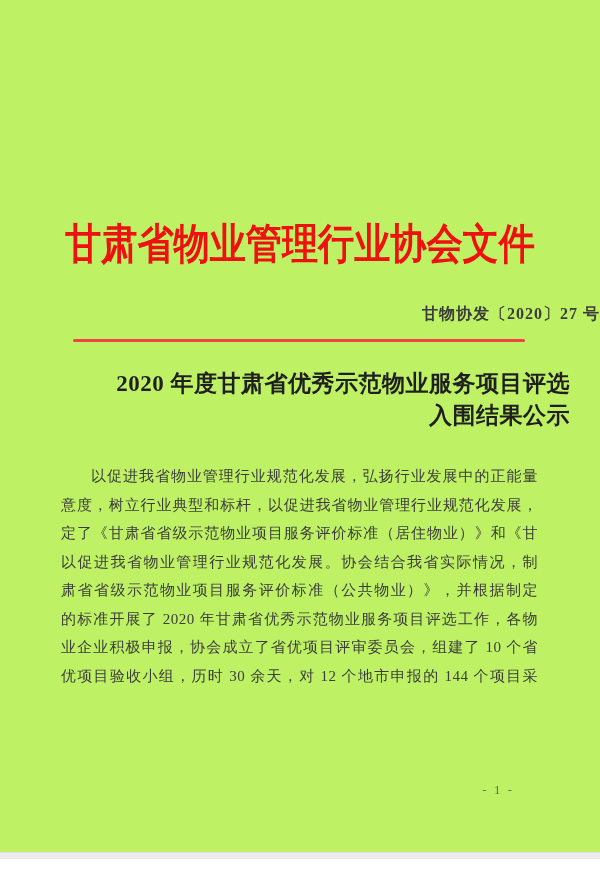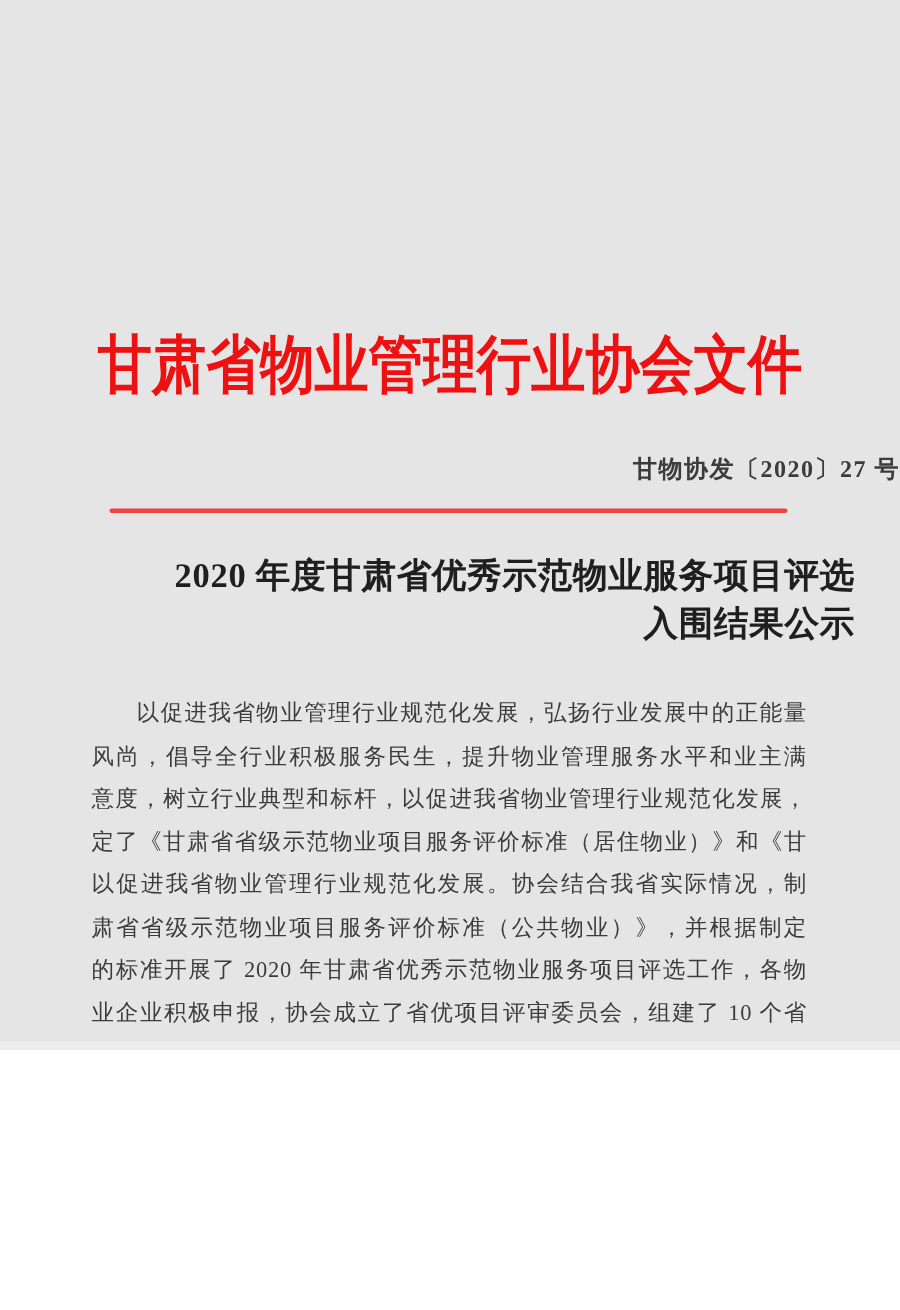--- a/index.html
+++ b/index.html
@@ -3,23 +3,23 @@
 <meta charset="utf-8">
 <style>
   html, body {
     margin: 0;
     padding: 0;
     background: #ffffff;
   }
   .page {
     position: relative;
     width: 600px;
-    height: 700px;
+    height: 859px;
     margin: 0 auto;
-    background: #e5e5e5;
+    background: #bef264;
     overflow: hidden;
     font-family: "Liberation Serif", "DejaVu Serif", serif;
   }
   .header-title {
     position: absolute;
     top: 218px;
     left: 0;
     width: 600px;
     text-align: center;
     color: var(--accent-red, #ee1111);
@@ -118,26 +118,26 @@
 
   <div class="red-rule"></div>
 
   <div class="doc-title">
     <div>2020 年度甘肃省优秀示范物业服务项目评选</div>
     <div>入围结果公示</div>
   </div>
 
   <div class="body-text">
     <div class="body-line">以促进我省物业管理行业规范化发展，弘扬行业发展中的正能量和新</div>
-    <div class="body-line">风尚，倡导全行业积极服务民生，提升物业管理服务水平和业主满</div>
     <div class="body-line">意度，树立行业典型和标杆，以促进我省物业管理行业规范化发展，</div>
     <div class="body-line">定了《甘肃省省级示范物业项目服务评价标准（居住物业）》和《甘</div>
     <div class="body-line">以促进我省物业管理行业规范化发展。协会结合我省实际情况，制</div>
     <div class="body-line">肃省省级示范物业项目服务评价标准（公共物业）》，并根据制定</div>
     <div class="body-line">的标准开展了 2020 年甘肃省优秀示范物业服务项目评选工作，各物</div>
     <div class="body-line">业企业积极申报，协会成立了省优项目评审委员会，组建了 10 个省</div>
+    <div class="body-line">优项目验收小组，历时 30 余天，对 12 个地市申报的 144 个项目采</div>
   </div>
 
   <div class="page-number">- 1 -</div>
 
   <div class="scrollbar-track"></div>
 
 </div>
 
 </body></html>

